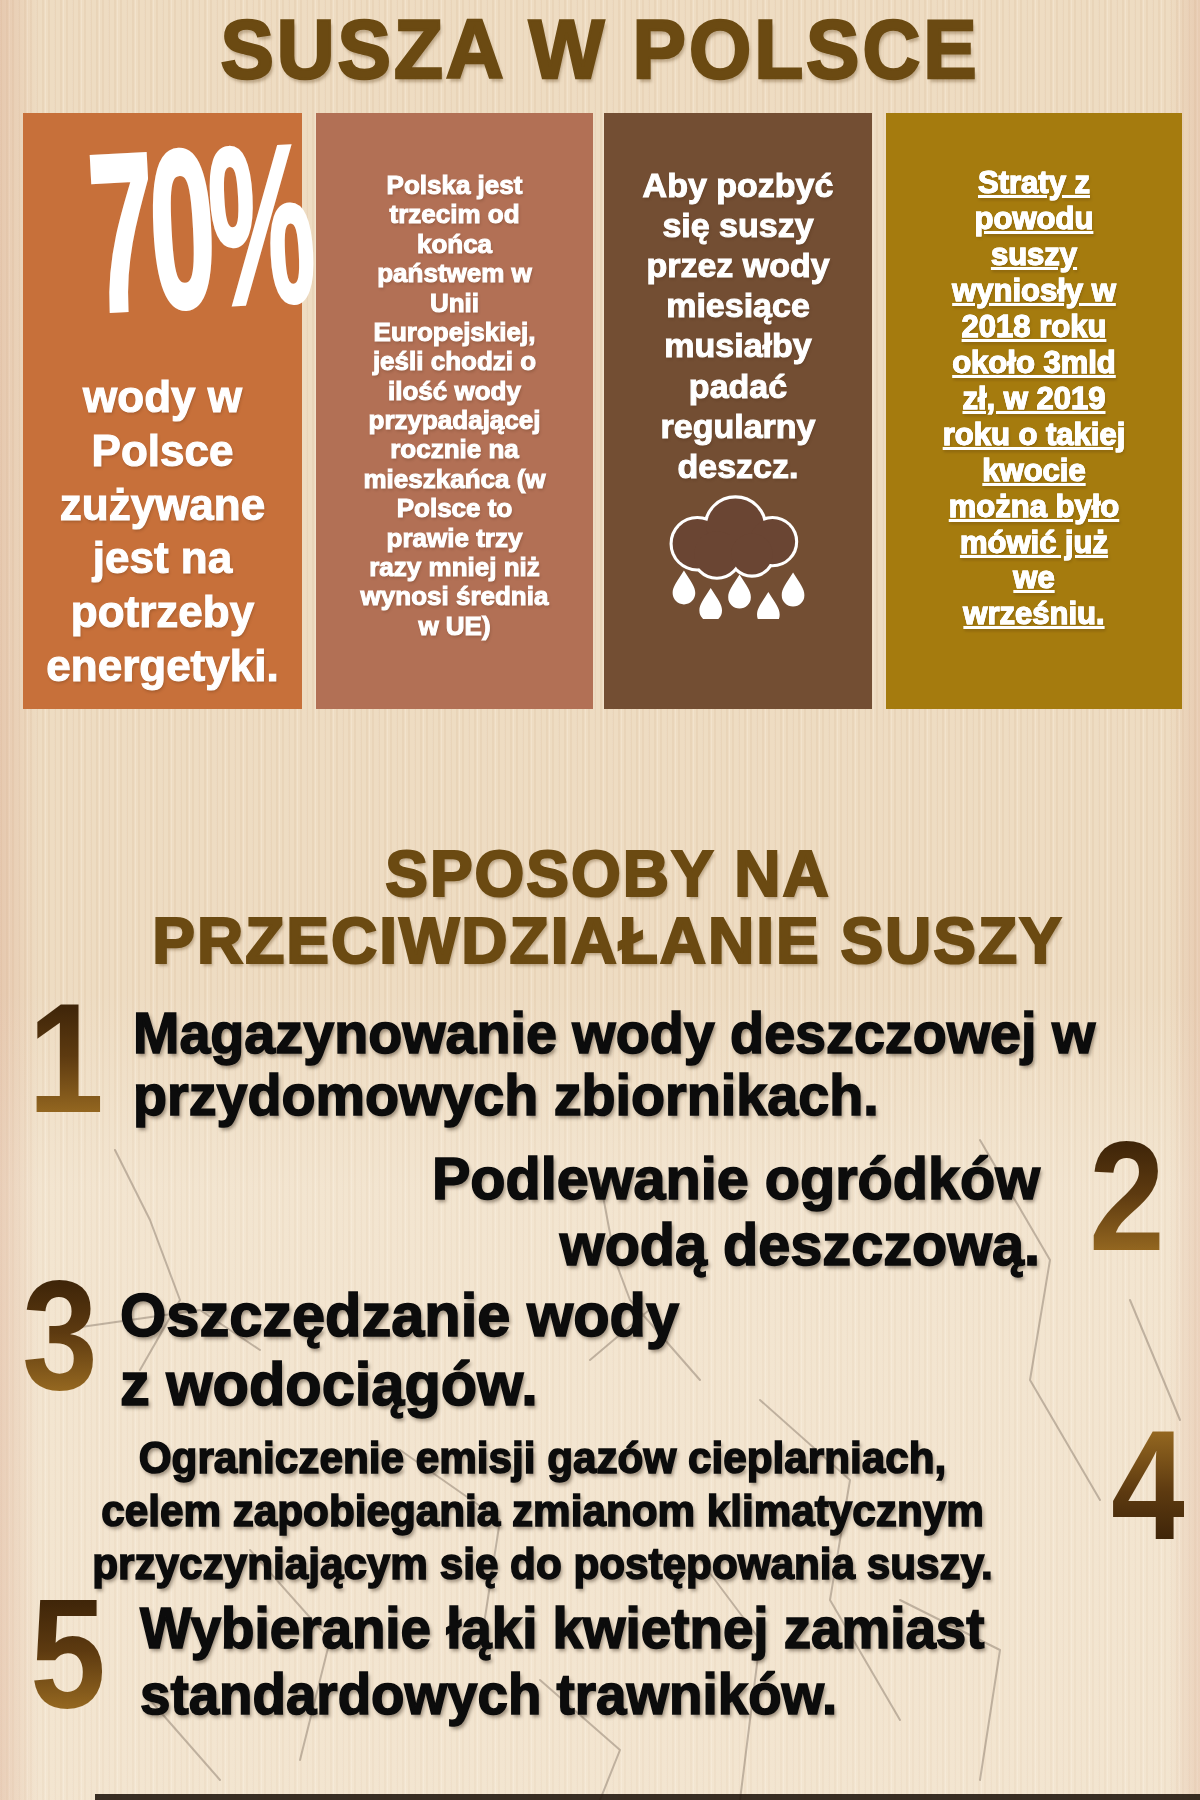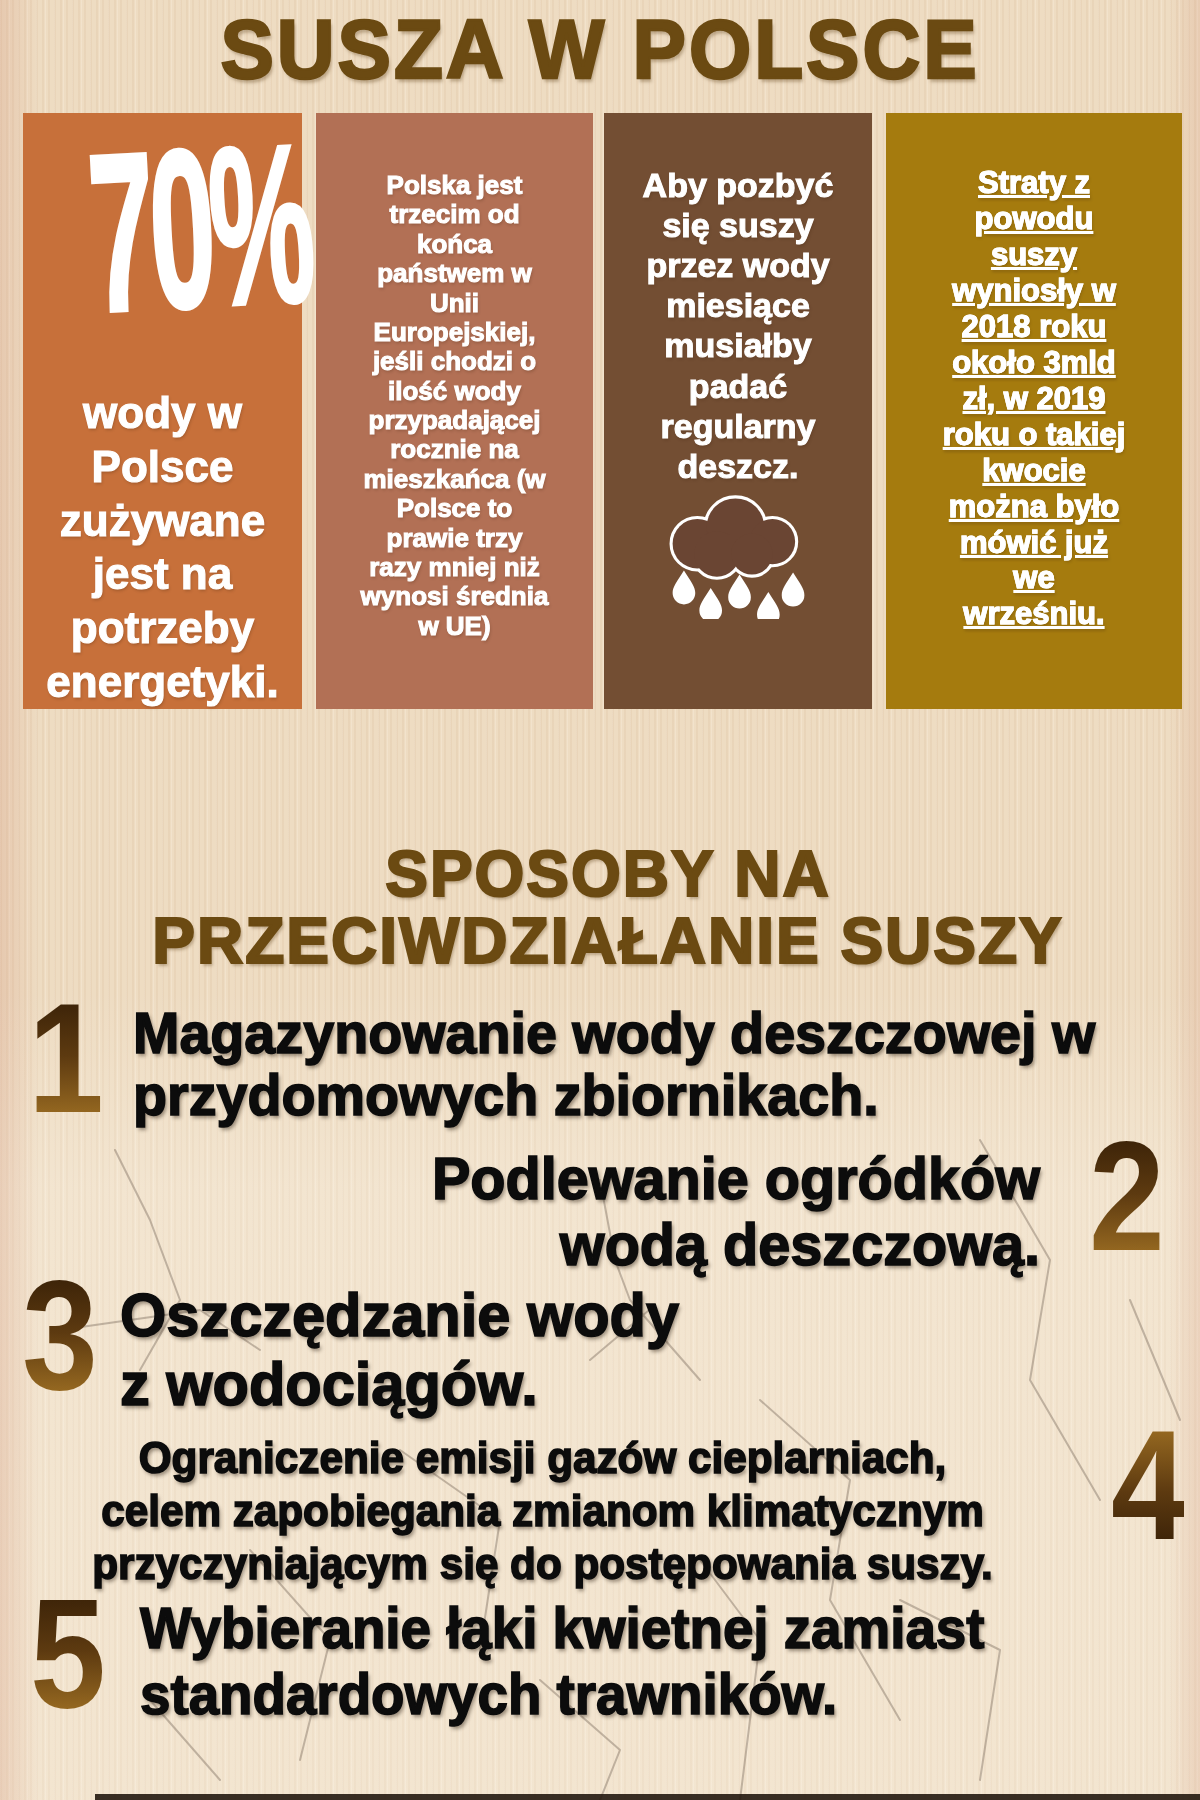--- a/index.html
+++ b/index.html
@@ -36,21 +36,21 @@
   .card1{left:23px;width:279px;background:#c7703a;}
   .card2{left:316px;width:277px;background:#b27055;}
   .card3{left:604px;width:268px;background:#734e33;}
   .card4{left:886px;width:296px;background:#a57b0e;}
 
   .card-text{
     margin:0;padding:0 10px;text-align:center;color:#fff;font-weight:bold;
     -webkit-text-stroke:1.1px #fff;white-space:pre-line;
     text-shadow:1px 2px 3px rgba(60,30,10,.25);
   }
-  .t1{margin-top:60px;font-size:44px;line-height:1.22;}
+  .t1{margin-top:44px;font-size:44px;line-height:1.22;}
   .t2{margin-top:58px;font-size:26px;line-height:1.13;}
   .t3{margin-top:52px;font-size:34px;line-height:1.18;}
   .t4{margin-top:52px;font-size:31px;line-height:1.16;text-decoration:underline;}
 
   .big-value{
     margin-top:22px;text-align:center;color:#fff;font-weight:900;
     font-size:225px;line-height:.85;letter-spacing:-10px;
     -webkit-text-stroke:4px #fff;
     transform:rotate(-3deg) scaleX(.52);transform-origin:50% 50%;
   }

